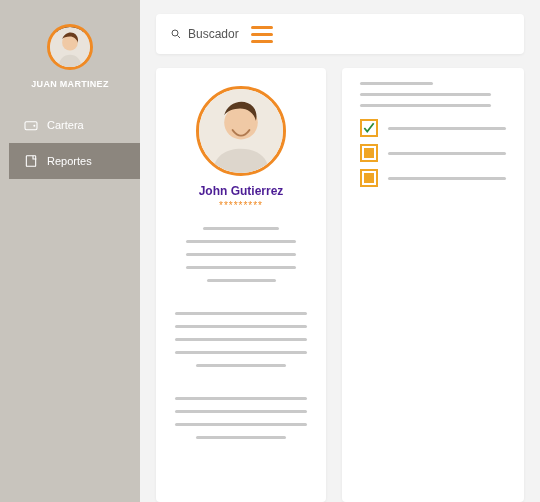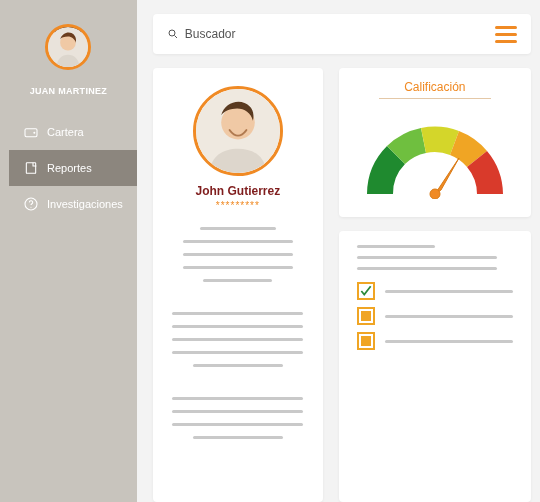--- a/index.html
+++ b/index.html
@@ -23,55 +23,55 @@
   }
   .avatar-wrap { display:flex; flex-direction:column; align-items:center; margin-bottom: 18px;}
   .avatar {
     width: 46px; height: 46px; border-radius: 50%;
     border: 3px solid #f08a24;
     background: radial-gradient(circle at 50% 35%, #f1c8a6 0 28%, #7a4d2b 29% 48%, #f1c8a6 49% 60%, #e9e3db 61% 100%);
     overflow:hidden;
     position:relative;
   }
   .avatar svg { width:100%; height:100%; display:block;}
-  .user-name { color:#fff; font-size:9px; font-weight:600; margin-top:16px; letter-spacing:.3px;}
+  .user-name { color:#fff; font-size:9px; font-weight:600; margin-top:9px; letter-spacing:.3px;}
   .nav { display:flex; flex-direction:column;padding-left:9px; }
   .nav-item {
     display:flex; align-items:center; gap:8px;
     padding: 10px 14px;
     color:#fff; font-size:11px;
     cursor:pointer;
   }
   .nav-item.active { background:#8c867e; }
   .nav-icon { width:16px; height:16px; fill:none; stroke:#fff; stroke-width:1.6; flex:0 0 16px;}
   .main {
     flex:1; background:#f3f3f3; padding: 14px 16px 0 16px;
     display:flex; flex-direction:column; gap:14px;
   }
   .topbar {
     background:#fff; border-radius:4px;
     height:40px; display:flex; align-items:center;
-    justify-content:space-between;
+    justify-content:flex-start;
     padding: 0 14px;
     box-shadow: 0 1px 3px rgba(0,0,0,.06);
     gap: 12px;
   }
   .search { display:flex; align-items:center; gap:6px; color:#555; font-size:12px;}
   .search-icon { width:12px; height:12px; stroke:#555; stroke-width:2; fill:none;}
   .burger { display:flex; flex-direction:column; gap:4px; cursor:pointer;}
   .burger span { display:block; width:22px; height:3px; background:#f08a24; border-radius:2px;}
   .content { display:flex; gap:16px; flex:1; min-height:0;}
   .card { background:#fff; border-radius:4px; box-shadow:0 1px 3px rgba(0,0,0,.06); }
   .card-left { width: 170px; padding: 18px 16px 10px; display:flex; flex-direction:column; align-items:center; }
   .big-avatar {
     width:90px; height:90px; border-radius:50%; border:3px solid #f08a24;
     overflow:hidden;
   }
   .big-avatar svg{width:100%;height:100%;display:block;}
-  .client-name { color:#7f1d1d; font-size:12px; font-weight:600; margin-top:8px; }
+  .client-name { color:#4c1d95; font-size:12px; font-weight:600; margin-top:8px; }
   .stars { color:#f08a24; font-size:10px; letter-spacing:1px; margin-top:2px;}
   .squiggles { width:100%; margin-top:16px; display:flex; flex-direction:column; gap:10px; align-items:center;}
   .sq { height:3px; background:#c9c9c9; border-radius:2px;}
   .col-right { flex:1; display:flex; flex-direction:column; gap:14px; }
   .card-score { padding: 12px 16px 18px; position:relative;}
   .score-title { text-align:center; color:#f08a24; font-size:12px; font-weight:500; padding-bottom:4px;}
   .score-underline { height:1px; background:#e4c8a7; width:70%; margin:0 auto 10px;}
   .gauge-wrap { position:relative; width:160px; height:90px; margin:0 auto;}
   .card-list { flex:1; padding: 14px 18px 8px;}
   .list-lines { display:flex; flex-direction:column; gap:8px; margin-bottom:12px;}
@@ -109,28 +109,20 @@
           </svg>
         <span>Cartera</span>
       </div>
       <div class="nav-item active">
         <svg class="nav-icon" viewBox="0 0 24 24">
             <rect x="5" y="4" width="14" height="16" rx="1"></rect>
             <path d="M15 4v5h5" stroke="#fff"></path>
           </svg>
         <span>Reportes</span>
       </div>
-      <div class="nav-item">
-        <svg class="nav-icon" viewBox="0 0 24 24">
-            <circle cx="12" cy="12" r="9"></circle>
-            <path d="M9.5 9.5a2.5 2.5 0 015 .5c0 1.5-2.5 1.8-2.5 3.5"></path>
-            <circle cx="12" cy="17" r=".8" fill="#fff" stroke="none"></circle>
-          </svg>
-        <span>Investigaciones</span>
-      </div>
     </nav>
   </aside>
 
   <main class="main">
     <div class="topbar">
       <div class="search">
         <svg class="search-icon" viewBox="0 0 24 24">
             <circle cx="10" cy="10" r="6"></circle>
             <path d="M20 20l-5-5"></path>
           </svg>
@@ -170,37 +162,20 @@
           <div class="sq" style="width:65%"></div>
           <div style="height:10px"></div>
           <div class="sq" style="width:95%"></div>
           <div class="sq" style="width:95%"></div>
           <div class="sq" style="width:95%"></div>
           <div class="sq" style="width:65%"></div>
         </div>
       </div>
 
       <div class="col-right">
-        <div class="card card-score">
-          <div class="score-title">Calificación</div>
-          <div class="score-underline"></div>
-          <div class="gauge-wrap">
-            <svg viewBox="0 0 160 90">
-              <g transform="translate(80,85)">
-                <path d="M-68 0 A68 68 0 0 1 -48 -48 L-30 -30 A42 42 0 0 0 -42 0 Z" fill="#1f8a2f"></path>
-                <path d="M-48 -48 A68 68 0 0 1 -14 -66 L-9 -41 A42 42 0 0 0 -30 -30 Z" fill="#6fbf3f"></path>
-                <path d="M-14 -66 A68 68 0 0 1 24 -63 L15 -39 A42 42 0 0 0 -9 -41 Z" fill="#d4d62a"></path>
-                <path d="M24 -63 A68 68 0 0 1 52 -43 L32 -27 A42 42 0 0 0 15 -39 Z" fill="#f0a524"></path>
-                <path d="M52 -43 A68 68 0 0 1 68 0 L42 0 A42 42 0 0 0 32 -27 Z" fill="#d93a2b"></path>
-                <path d="M0 0 L24 -36 L6 -4 Z" fill="#f08a24" stroke="#d97a15" stroke-width="1"></path>
-                <circle cx="0" cy="0" r="5" fill="#f08a24" stroke="#d97a15"></circle>
-              </g>
-            </svg>
-          </div>
-        </div>
 
         <div class="card card-list">
           <div class="list-lines">
             <div class="ll" style="width:50%"></div>
             <div class="ll" style="width:90%"></div>
             <div class="ll" style="width:90%"></div>
           </div>
           <div class="check-row">
             <div class="chk check">
                 <svg viewBox="0 0 24 24">

